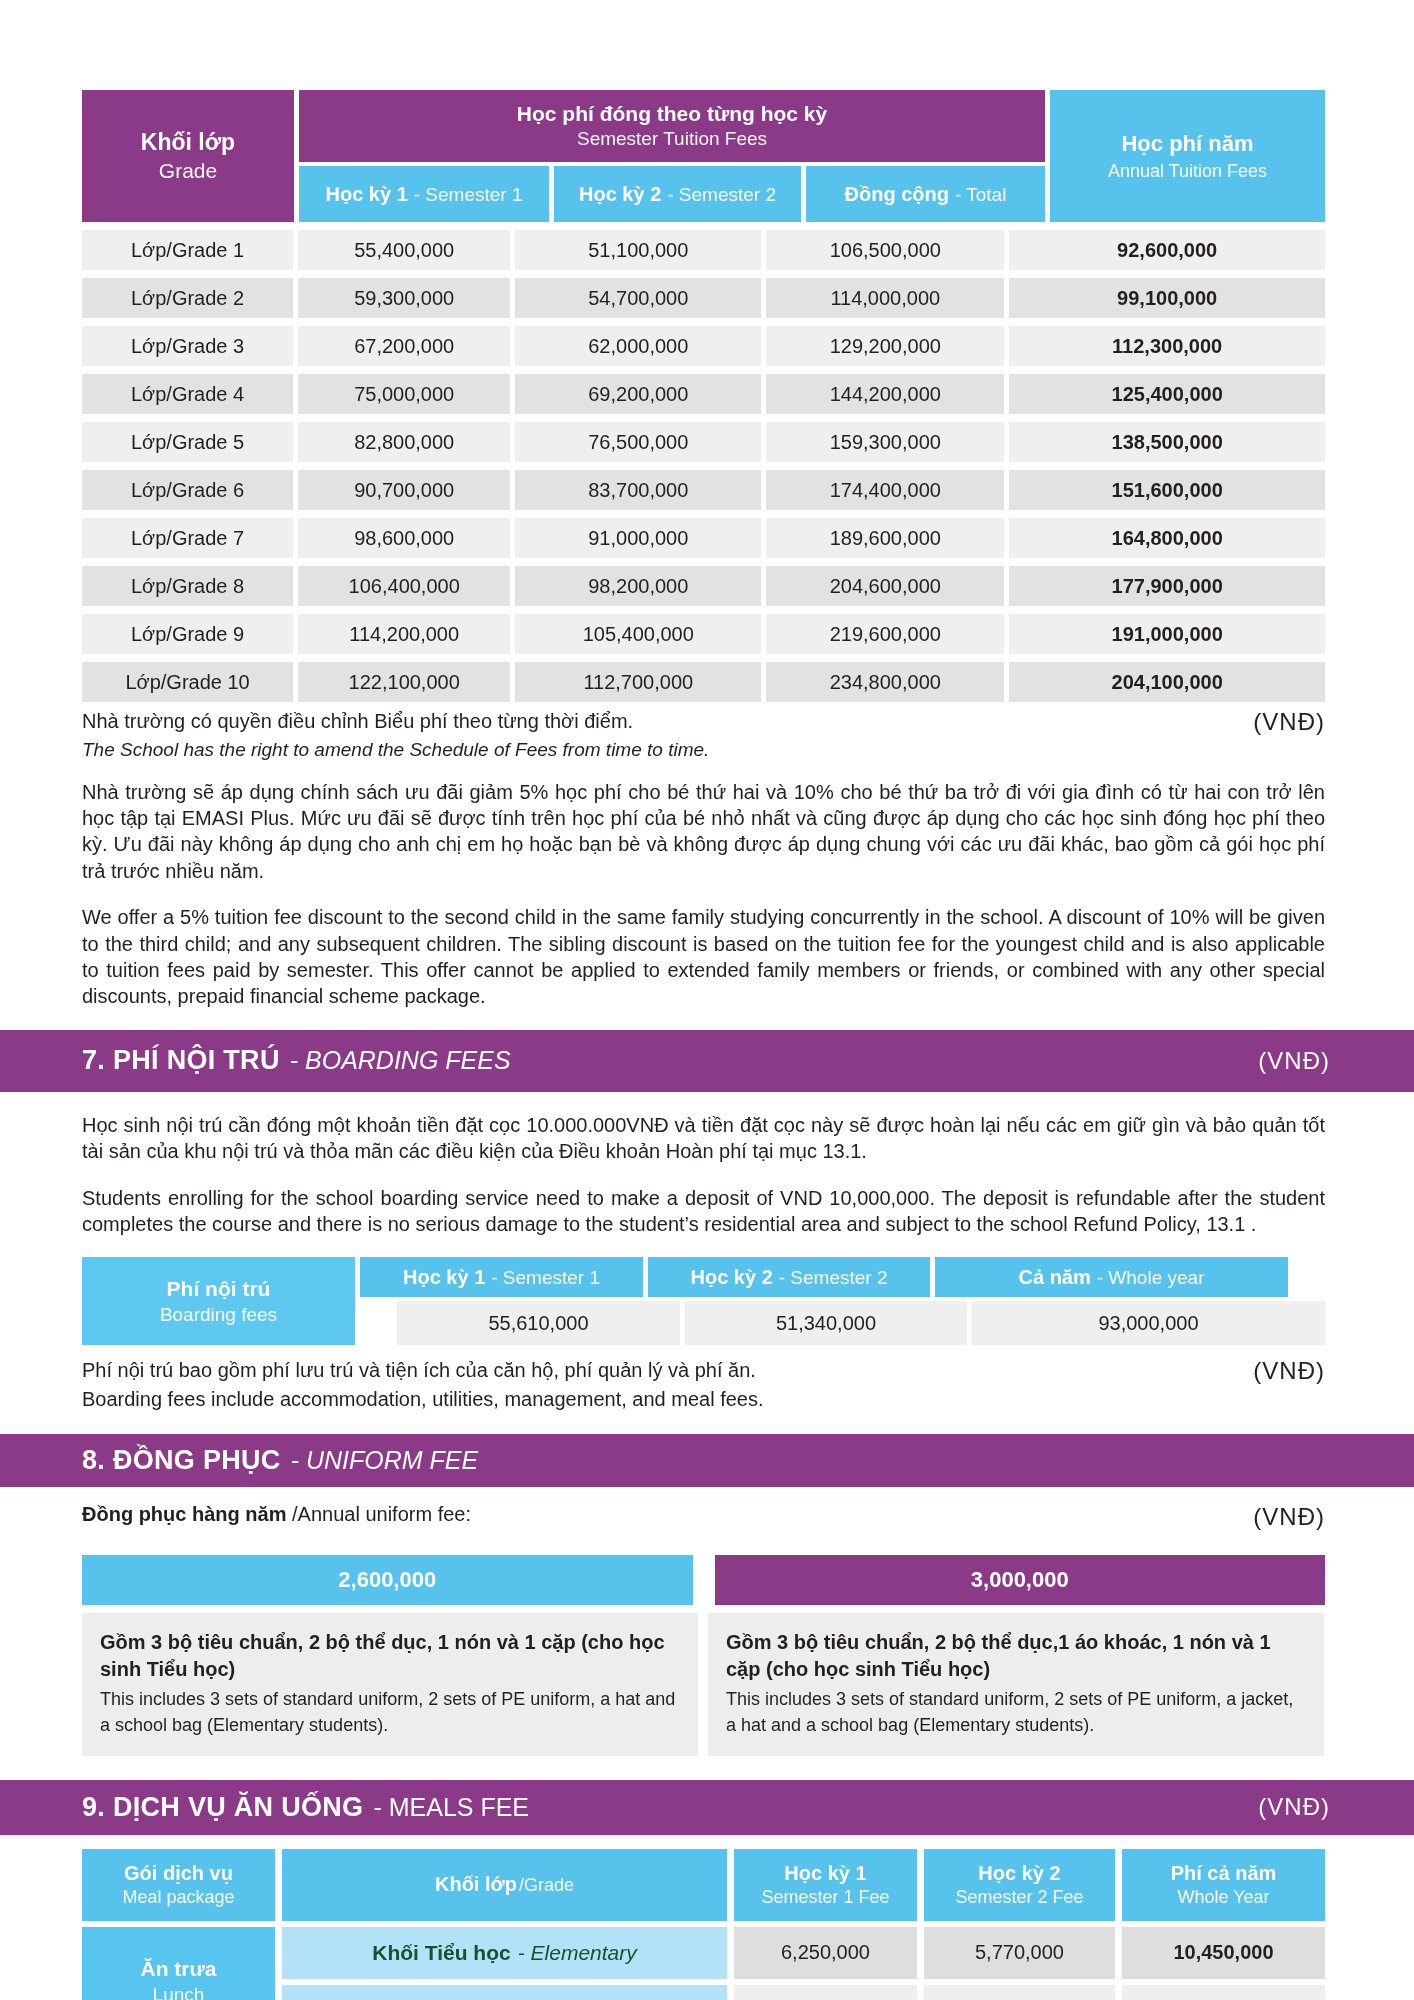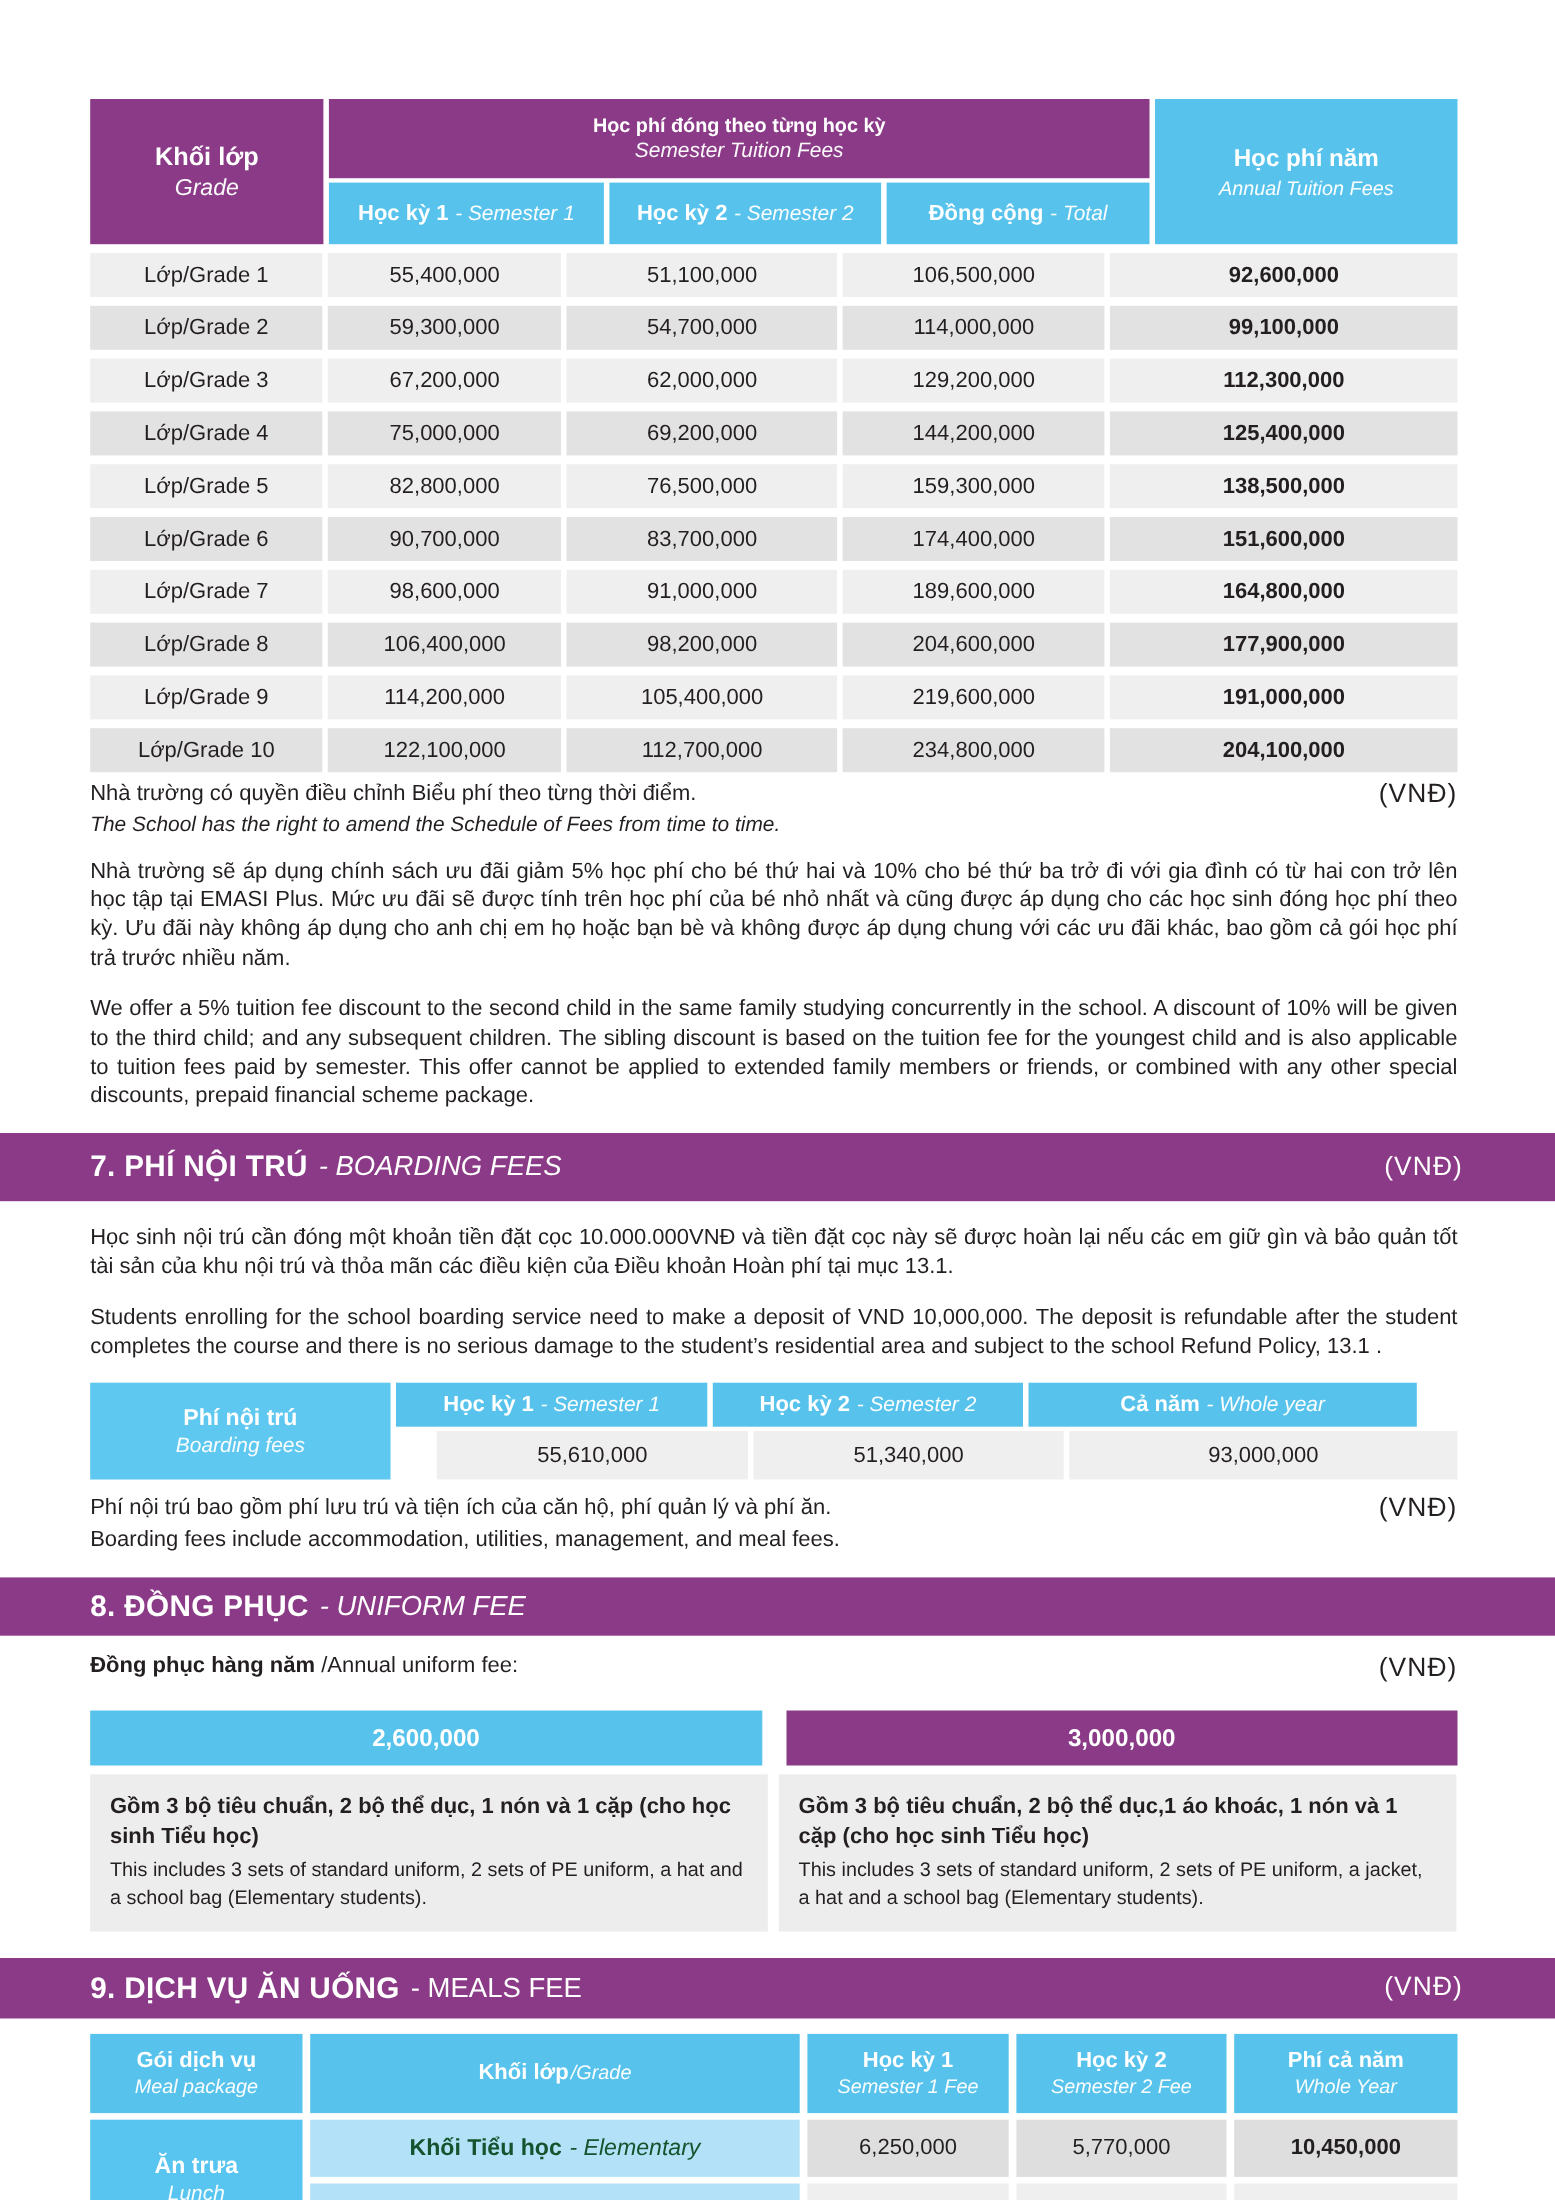--- a/index.html
+++ b/index.html
@@ -8,30 +8,30 @@
     font-family:"Liberation Sans","DejaVu Sans",sans-serif;
     color:#231f20;-webkit-font-smoothing:antialiased;
   }
   .content{margin-left:82px;width:1243px;padding-top:90px;}
 
   
   .center{display:flex;flex-direction:column;align-items:center;justify-content:center;text-align:center;}
   .purple{background:#8a3a86;color:#fff;}
   .blue{background:#57c3ec;color:#fff;}
   .hv{font-weight:bold;}
-  .he{font-style:italic;font-weight:normal;opacity:.97;}
+  .he{font-weight:normal;opacity:.97;}
 
   
   .t-head{display:flex;gap:5px;}
   .grade-cell{width:212px;height:132px;}
   .grade-cell .hv{font-size:23px;}
   .grade-cell .he{font-size:21px;margin-top:3px;}
   .mid{width:746px;display:flex;flex-direction:column;gap:4px;}
   .mid-top{height:72px;}
-  .mid-top .hv{font-size:18px;}
+  .mid-top .hv{font-size:21px;}
   .mid-top .he{font-size:19px;margin-top:2px;}
   .mid-sub{display:flex;gap:5px;height:56px;}
   .sub1{width:250px;}.sub2{width:247px;}.sub3{width:239px;}
   .mid-sub .hv{font-size:20px;display:inline;}
   .mid-sub .he{font-size:19px;display:inline;margin-left:6px;}
   .annual-cell{width:275px;height:132px;}
   .annual-cell .hv{font-size:22px;}
   .annual-cell .he{font-size:18px;margin-top:4px;}
 
   .t-row{display:flex;gap:5px;height:40px;margin-top:8px;}

